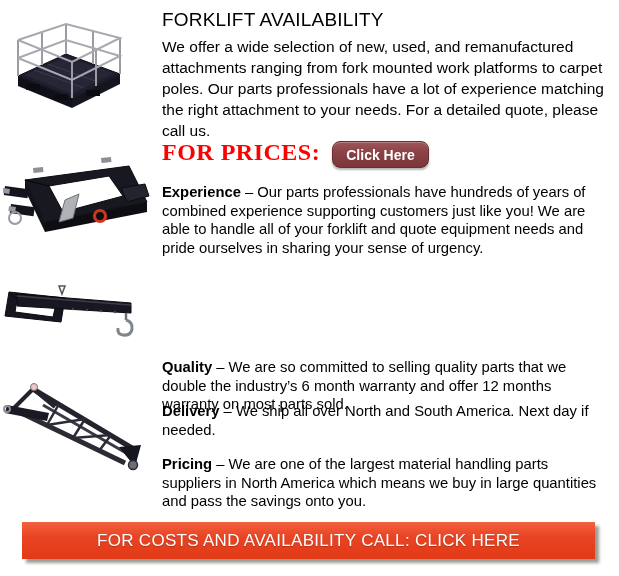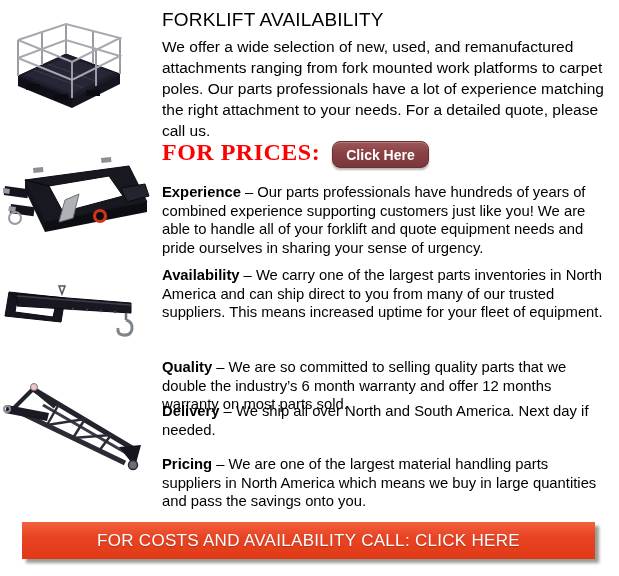--- a/index.html
+++ b/index.html
@@ -163,23 +163,20 @@
 
   <div class="col" id="prices-row">
     <span id="prices-label" style="color:#ff0000">FOR PRICES:</span>
     <button id="click-here-btn">Click Here</button>
   </div>
 
   <p class="section" id="sec-experience">
     <span class="sec-label">Experience</span><span class="sec-body">– Our parts professionals have hundreds of years of combined experience supporting customers just like you!  We are able to handle all of your forklift and quote equipment needs and pride ourselves in sharing your sense of urgency.</span>
   </p>
 
-  <p class="section" id="sec-availability">
-    <span class="sec-label">Availability</span><span class="sec-body">– We carry one of the largest parts inventories in North America and can ship direct to you from many of our trusted suppliers. This means increased uptime for your fleet of equipment.</span>
-  </p>
 
   <p class="section" id="sec-quality">
     <span class="sec-label">Quality</span><span class="sec-body">– We are so committed to selling quality parts that we double the industry’s 6 month warranty and offer 12 months warranty on most parts sold.</span>
   </p>
 
   <p class="section" id="sec-delivery">
     <span class="sec-label">Delivery</span><span class="sec-body">– We ship all over North and South America.  Next day if needed.</span>
   </p>
 
   <p class="section" id="sec-pricing">

